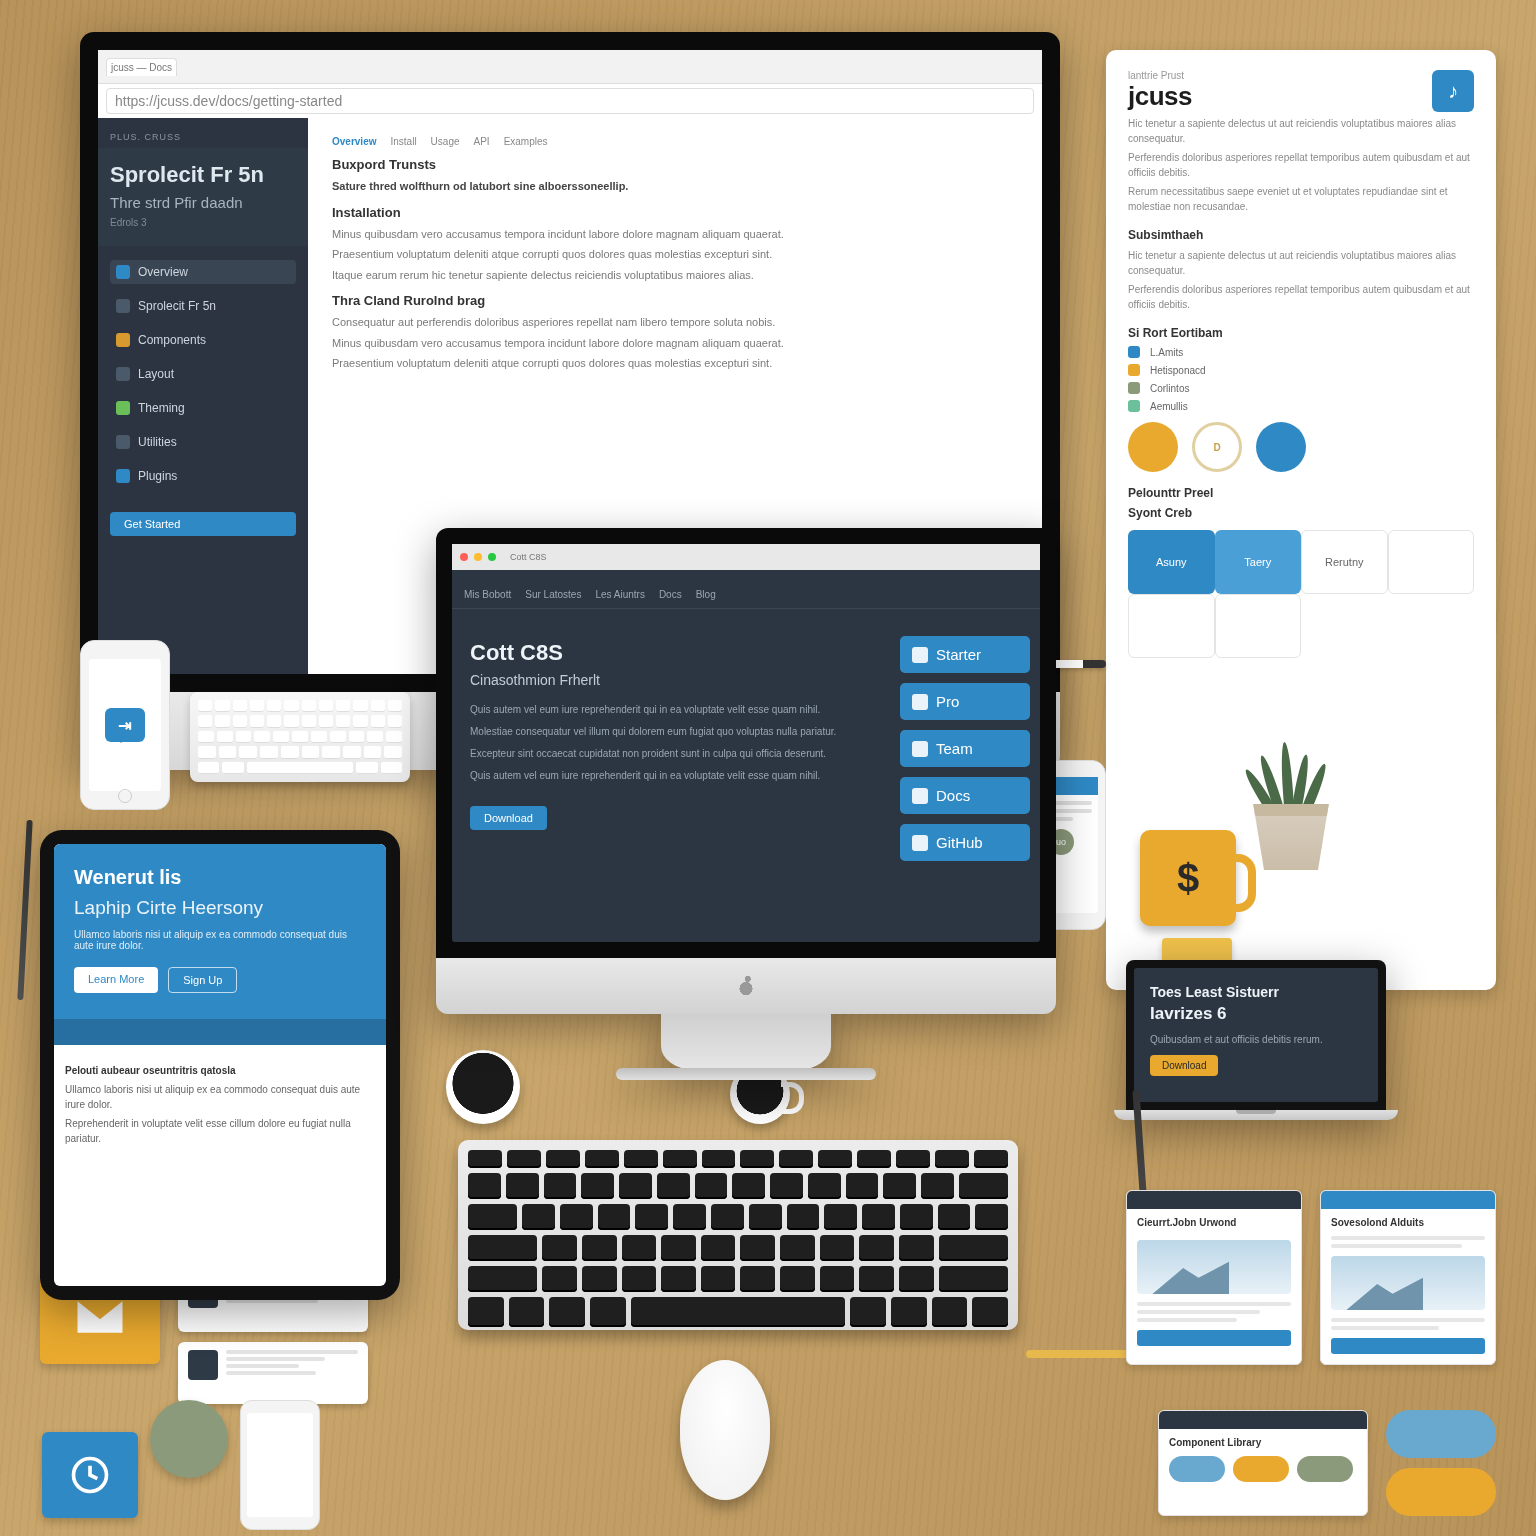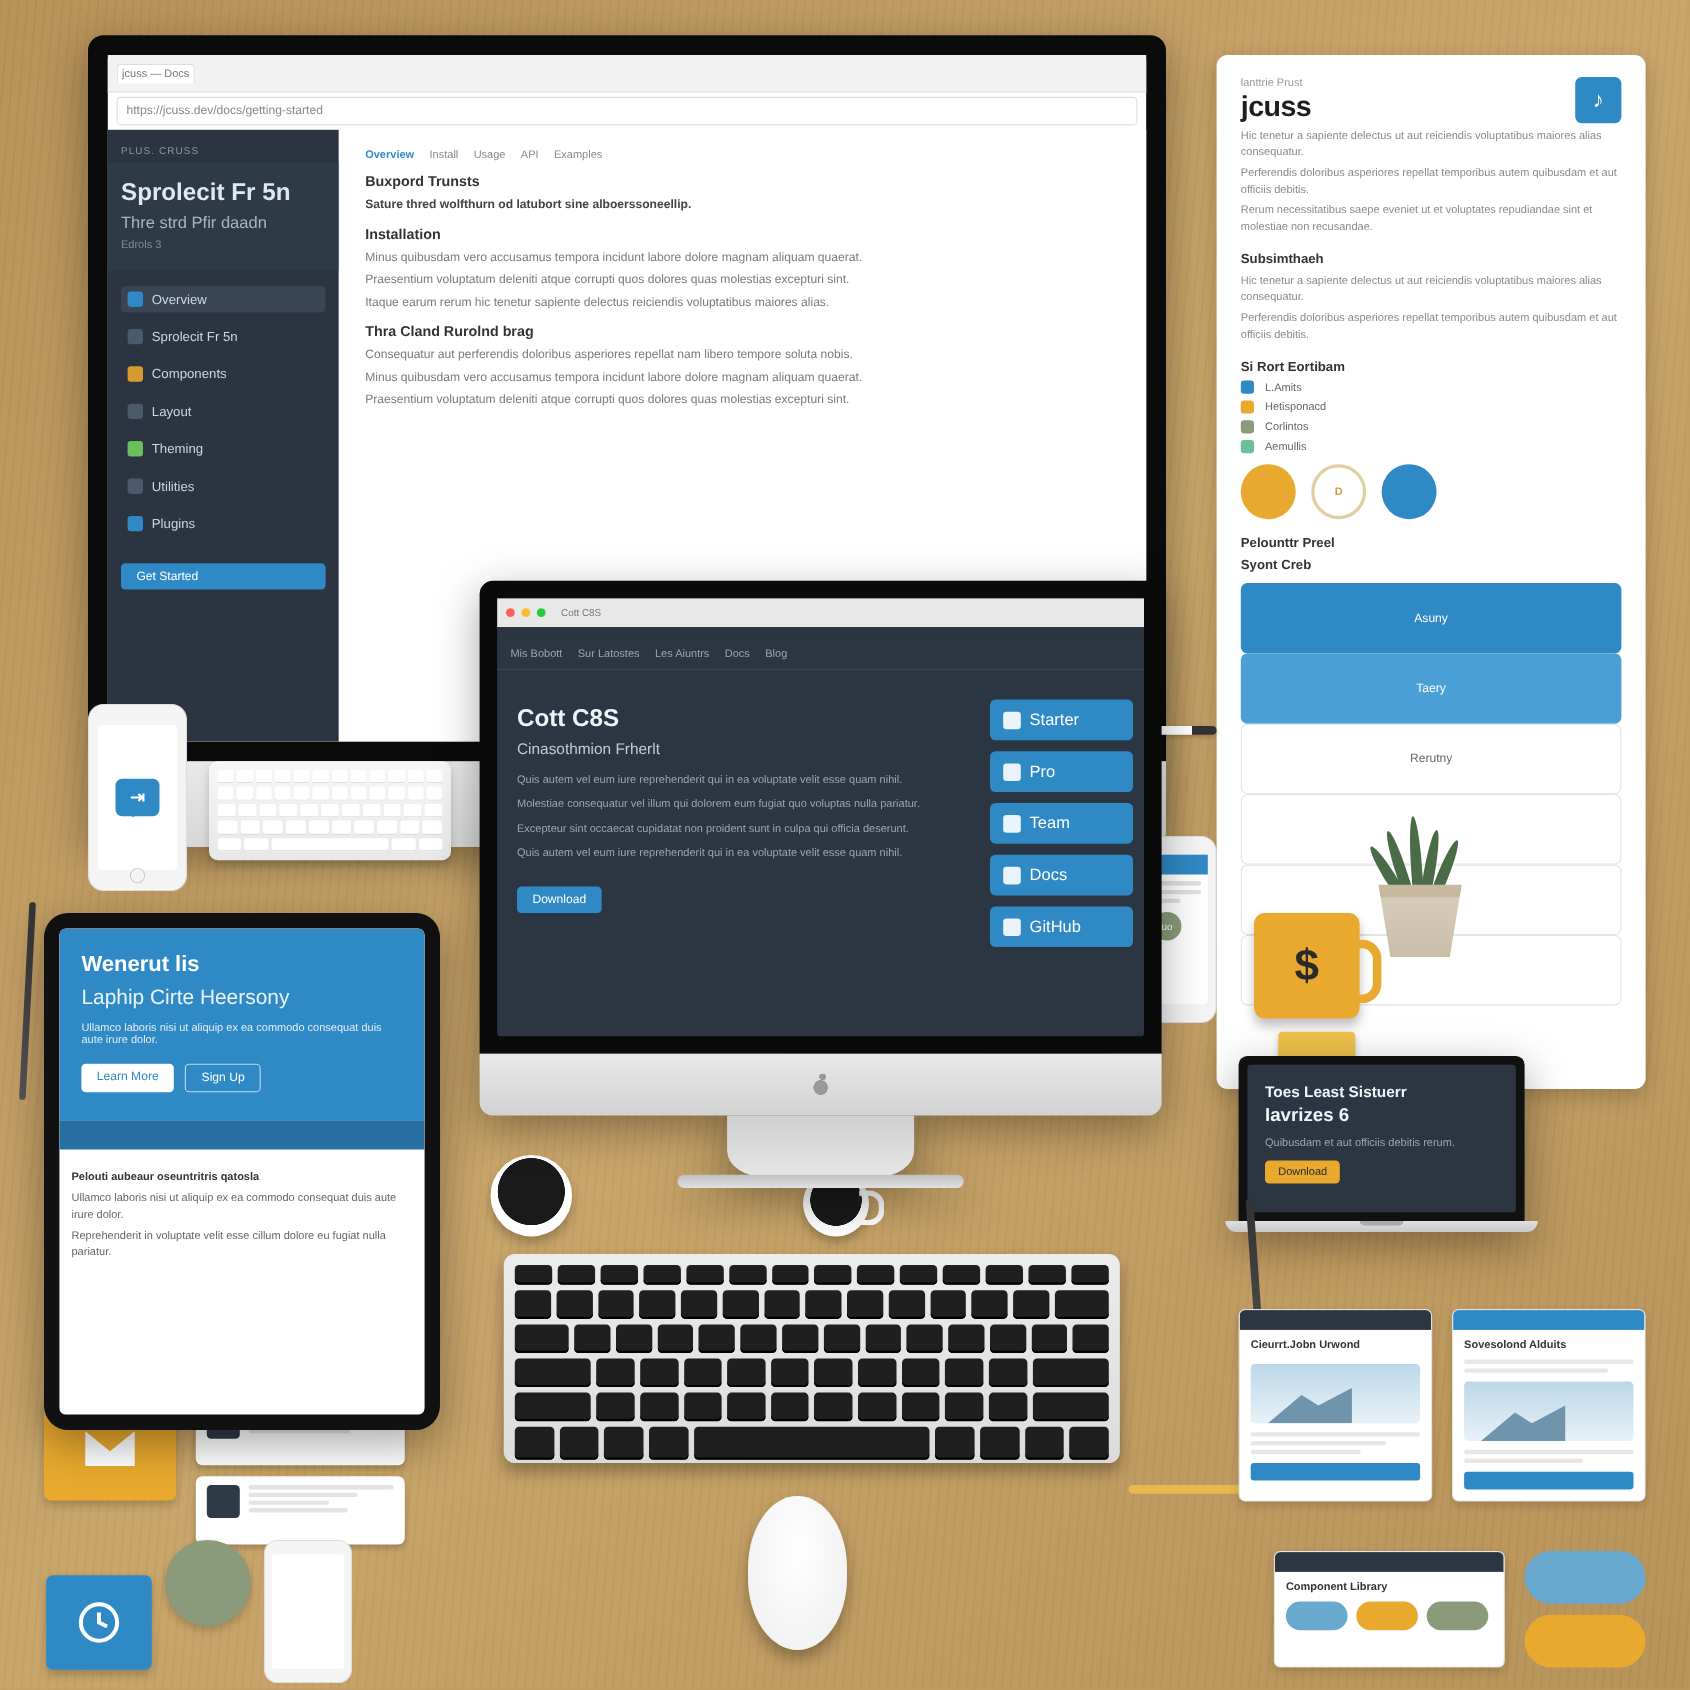--- a/index.html
+++ b/index.html
@@ -19,21 +19,21 @@
   }
 
   
   .imac-rear { position:absolute; top:32px; left:80px; width:980px; }
   .imac-rear-bezel { background:#0b0b0b; border-radius:14px 14px 0 0; padding:18px; height:660px; }
   .imac-rear-screen { background:#fff; height:100%; border-radius:4px; display:flex; flex-direction:column; }
   .imac-rear-chin { height:78px; background:linear-gradient(#e9e9e9,#d7d7d7); border-radius:0 0 14px 14px; display:flex;align-items:center;justify-content:center; }
 
   .chrome-bar { height:34px; background:#f2f2f2; border-bottom:1px solid #ddd; display:flex; align-items:center; padding:0 8px; gap:6px; font-size:10px; color:#777; }
   .tab { background:#fff; border:1px solid #ddd; border-bottom:none; padding:3px 4px; border-radius:4px 4px 0 0; }
-  .url-bar { height:26px; margin:4px 8px; background:#fff; border:1px solid #ddd; border-radius:4px; display:flex;align-items:center;padding:0 8px; font-size:11px;color:#888; }
+  .url-bar { height:26px; margin:4px 8px; background:#fff; border:1px solid #ddd; border-radius:4px; display:flex;align-items:center;padding:0 8px; font-size:14px;color:#888; }
   .app-row { display:flex; flex:1; min-height:0; }
 
   .dark-sidebar { width:210px; background:#2b3440; color:#cdd5df; padding:14px 12px; font-size:12px; display:flex; flex-direction:column; gap:10px; }
   .sb-item { display:flex; align-items:center; gap:8px; padding:5px 6px; border-radius:4px; }
   .sb-item.active { background:#3a4553; }
   .sb-chip { width:14px;height:14px;border-radius:3px;background:#4b5a6b; }
   .sb-chip.b { background:#2f89c5; } .sb-chip.o{background:#d69a2f;} .sb-chip.g{background:#6bbf59;}
   .dark-hero { background:#2f3a47; color:#dfe7ef; padding:18px 16px; }
   .dark-hero h1 { font-size:22px; font-weight:600; margin-bottom:6px; }
   .dark-hero h2 { font-size:15px; font-weight:400; color:#a9b4c0; }
@@ -80,21 +80,21 @@
   .sheet { position:absolute; top:50px; right:40px; width:390px; height:940px; background:#fff; border-radius:10px; padding:20px 22px; box-shadow:0 6px 18px rgba(0,0,0,.2); font-size:10px; color:#666; }
   .sheet-hdr { display:flex; justify-content:space-between; align-items:flex-start; }
   .sheet h1 { font-size:26px; font-weight:800; color:#1d1d1d; letter-spacing:-.5px; }
   .sheet .badge { width:42px;height:42px;background:#2f89c5;border-radius:6px;display:flex;align-items:center;justify-content:center;color:#fff;font-size:20px; }
   .sheet p{line-height:1.5;margin:4px 0;color:#8a8a8a;}
   .sheet h3{font-size:12px;color:#333;font-weight:700;margin:14px 0 6px;}
   .tag-row{display:flex;gap:10px;align-items:center;margin:6px 0;}
   .tag-dot{width:12px;height:12px;border-radius:3px;}
   .circ-row{display:flex;gap:14px;margin:10px 0;}
   .circ{width:50px;height:50px;border-radius:50%;display:flex;align-items:center;justify-content:center;font-weight:700;}
-  .card-grid{display:grid;grid-template-columns:1fr;margin-top:10px;}
+  .card-grid{display:grid;grid-template-columns:1fr 1fr 1fr 1fr;margin-top:10px;}
   .mini-card{border:1px solid #e4e4e4;border-radius:6px;height:64px;display:flex;align-items:center;justify-content:center;font-size:11px;}
   .mini-card.blue{background:#2f89c5;color:#fff;border:none;}
   .mini-card.blue2{background:#4aa0d6;color:#fff;border:none;}
 
   
   .phone1{position:absolute;top:640px;left:80px;width:90px;height:170px;background:#f4f4f4;border-radius:14px;border:1px solid #ddd;padding:18px 8px;z-index:6;}
   .phone1 .scr{background:#fff;height:100%;border-radius:4px;display:flex;align-items:center;justify-content:center;}
   .phone1 .home{position:absolute;bottom:6px;left:50%;transform:translateX(-50%);width:14px;height:14px;border:1px solid #ccc;border-radius:50%;}
   .speech{width:40px;height:34px;background:#2f89c5;border-radius:6px;position:relative;display:flex;align-items:center;justify-content:center;color:#fff;font-weight:700;}
   .speech::after{content:"";position:absolute;bottom:-7px;left:10px;border:6px solid transparent;border-top-color:#2f89c5;}

